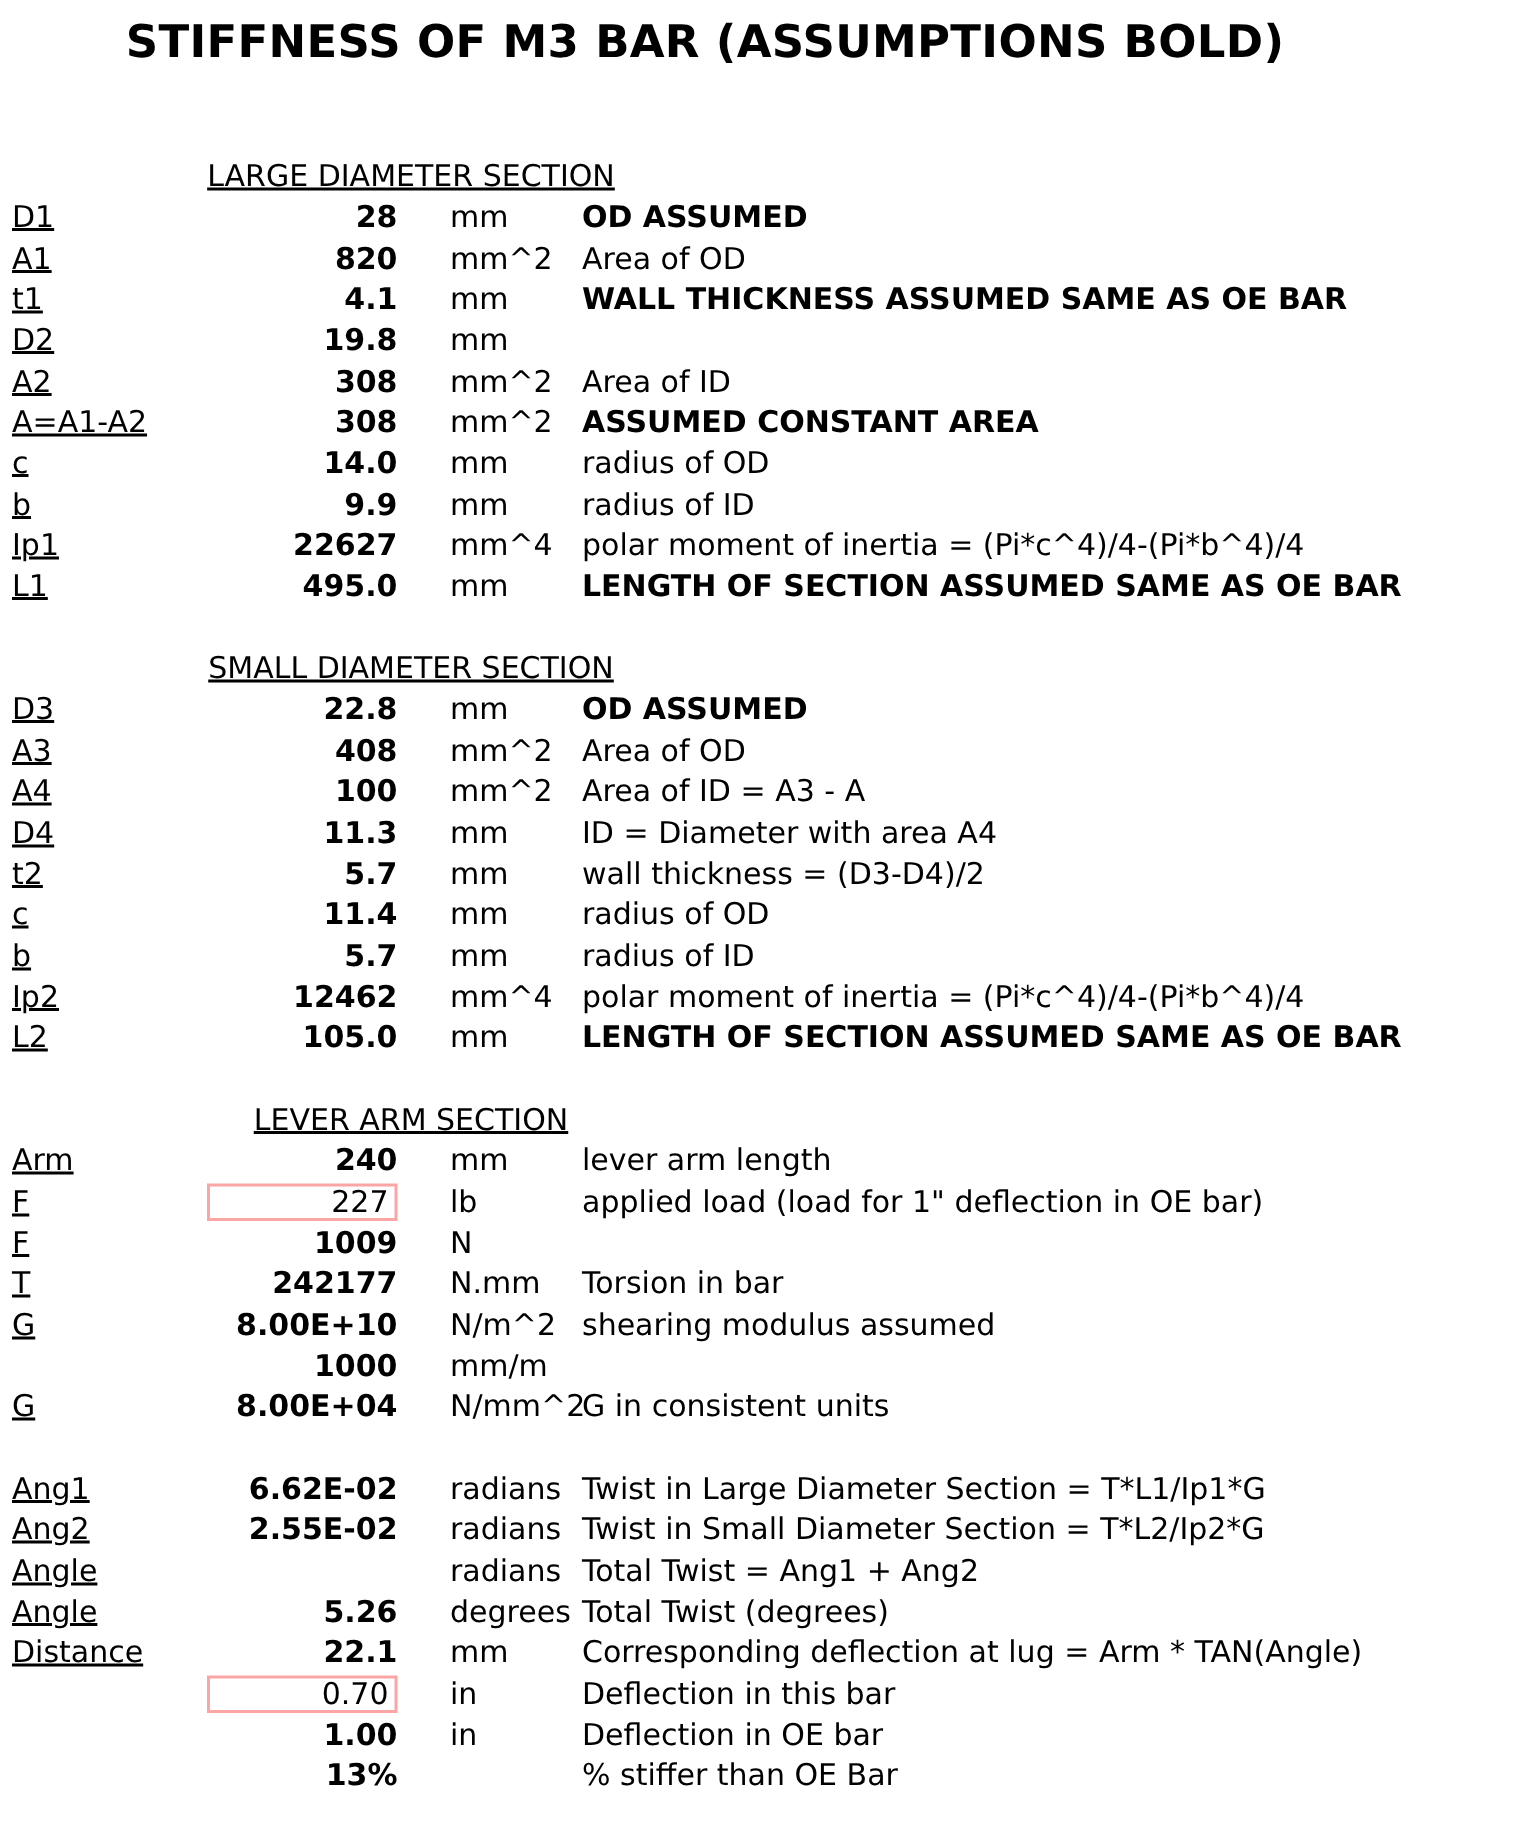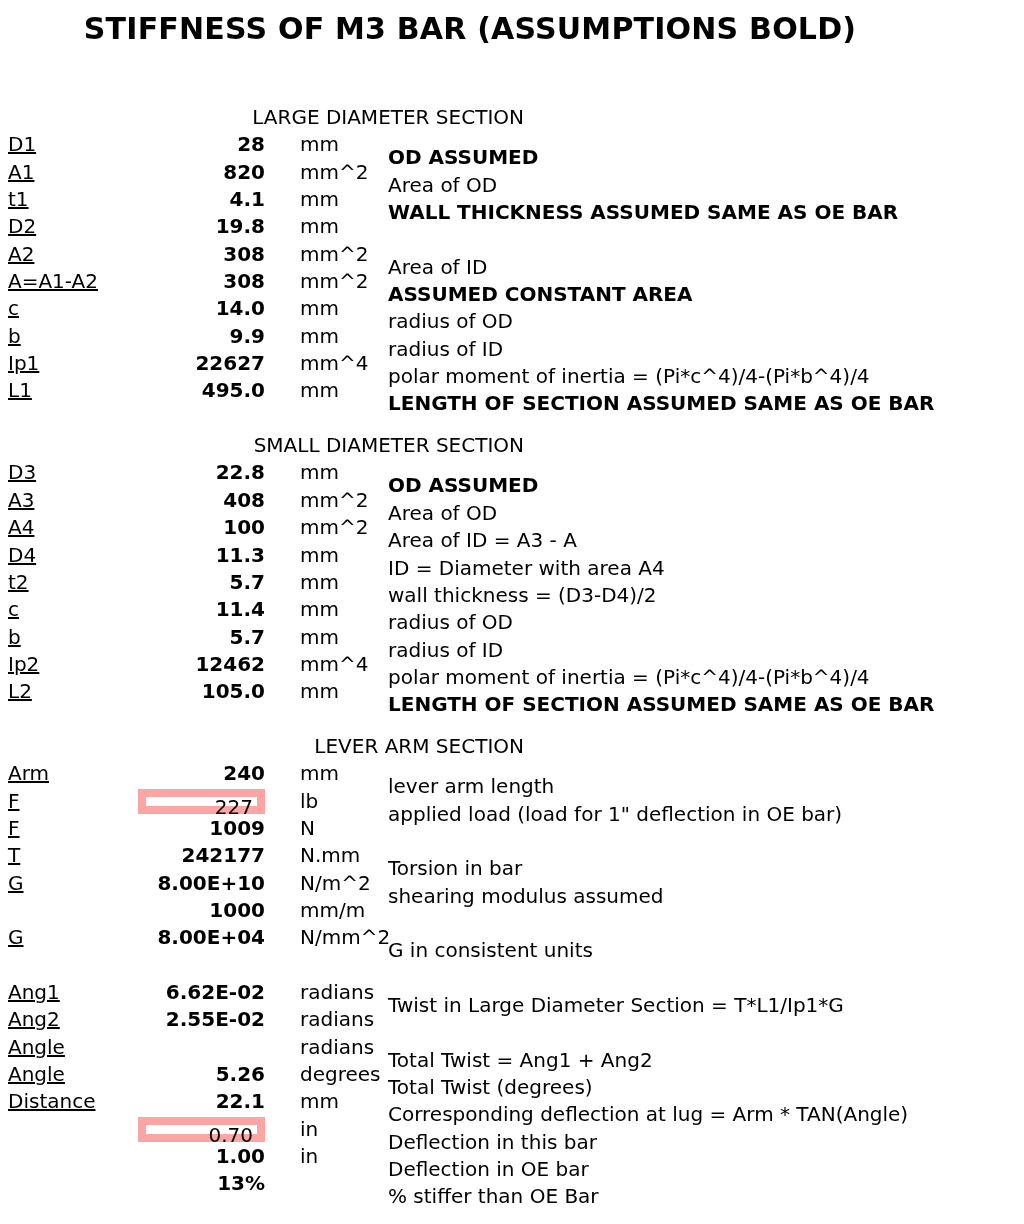--- a/index.html
+++ b/index.html
@@ -57,51 +57,51 @@
   }
   .c-label {
     left: 8px;
     width: 200px;
     text-align: left;
     text-decoration: underline;
   }
   .c-section {
     left: 24px;
     width: 500px;
-    text-align: right;
+    text-align: center;
+    text-decoration: underline;
   }
   .c-value {
     left: 60px;
     width: 205px;
     text-align: right;
     font-weight: bold;
   }
   .c-unit {
     left: 272px;
     width: 112px;
     text-align: left;
     margin-left: 28px;
   }
   .c-desc {
     left: 388px;
     width: 630px;
     text-align: left;
-    margin-top: 13px;
   }
   .bold {
     font-weight: bold;
   }
   .boxed-wrap {
     position: absolute;
     top: 1px;
     left: 138px;
     width: 127px;
     height: 25px;
     box-sizing: border-box;
-    border: 8px solid #fca5a5;
+    border: 2px solid #fca5a5;
     background: #ffffff;
   }
   .boxed-wrap .boxed-val {
     position: absolute;
     right: 4px;
     top: -1px;
     line-height: 23px;
     font-size: 20px;
     white-space: nowrap;
   }
@@ -286,20 +286,21 @@
       <div class="row">
         <div class="cell c-label">Ang1</div>
         <div class="cell c-value">6.62E-02</div>
         <div class="cell c-unit">radians</div>
         <div class="cell c-desc">Twist in Large Diameter Section = T*L1/Ip1*G</div>
       </div>
       <div class="row">
         <div class="cell c-label">Ang2</div>
         <div class="cell c-value">2.55E-02</div>
         <div class="cell c-unit">radians</div>
+        <div class="cell c-desc">Twist in Small Diameter Section = T*L2/Ip2*G</div>
       </div>
       <div class="row">
         <div class="cell c-label">Angle</div>
         <div class="cell c-unit">radians</div>
         <div class="cell c-desc">Total Twist = Ang1 + Ang2</div>
       </div>
       <div class="row">
         <div class="cell c-label">Angle</div>
         <div class="cell c-value">5.26</div>
         <div class="cell c-unit">degrees</div>

